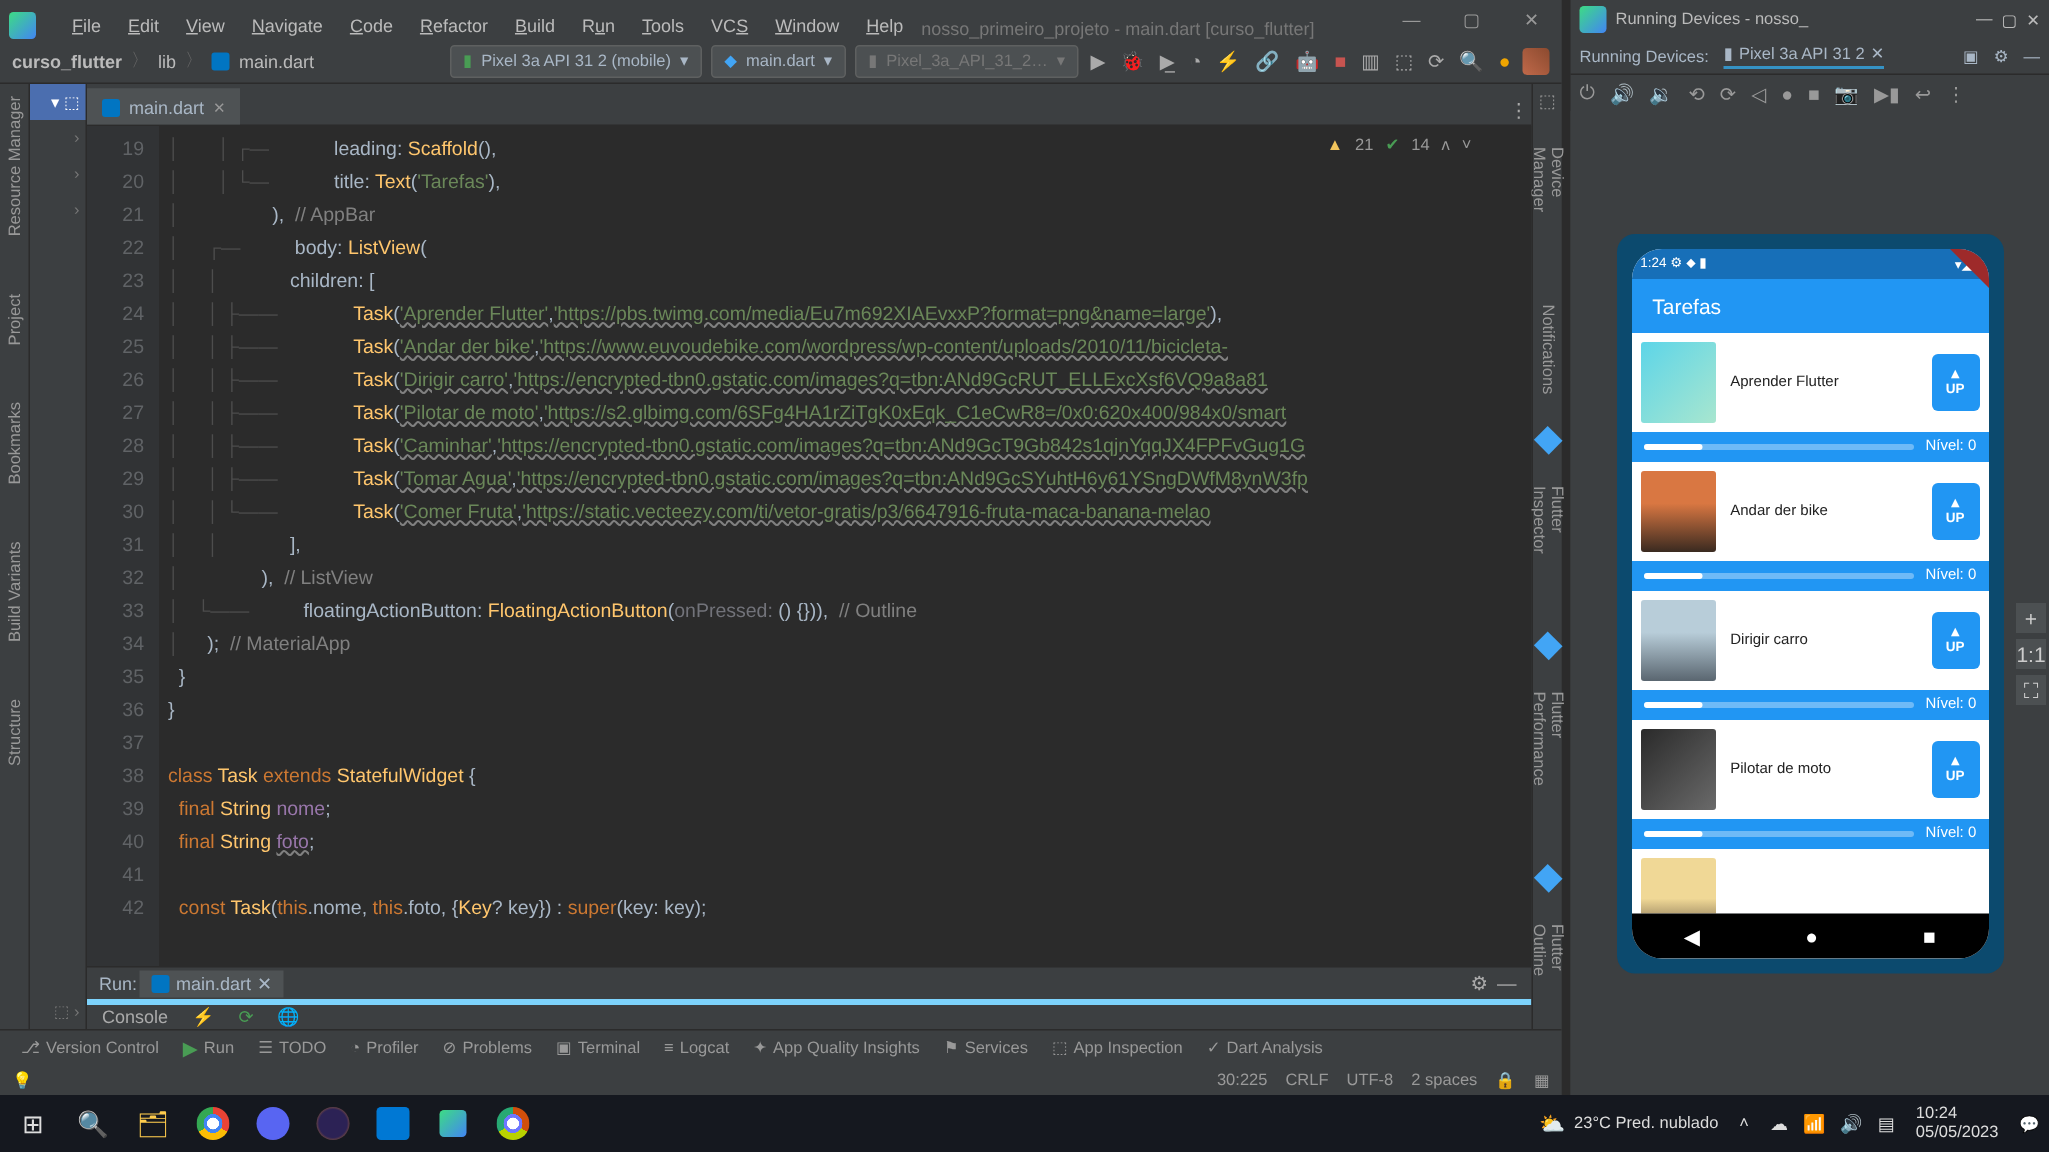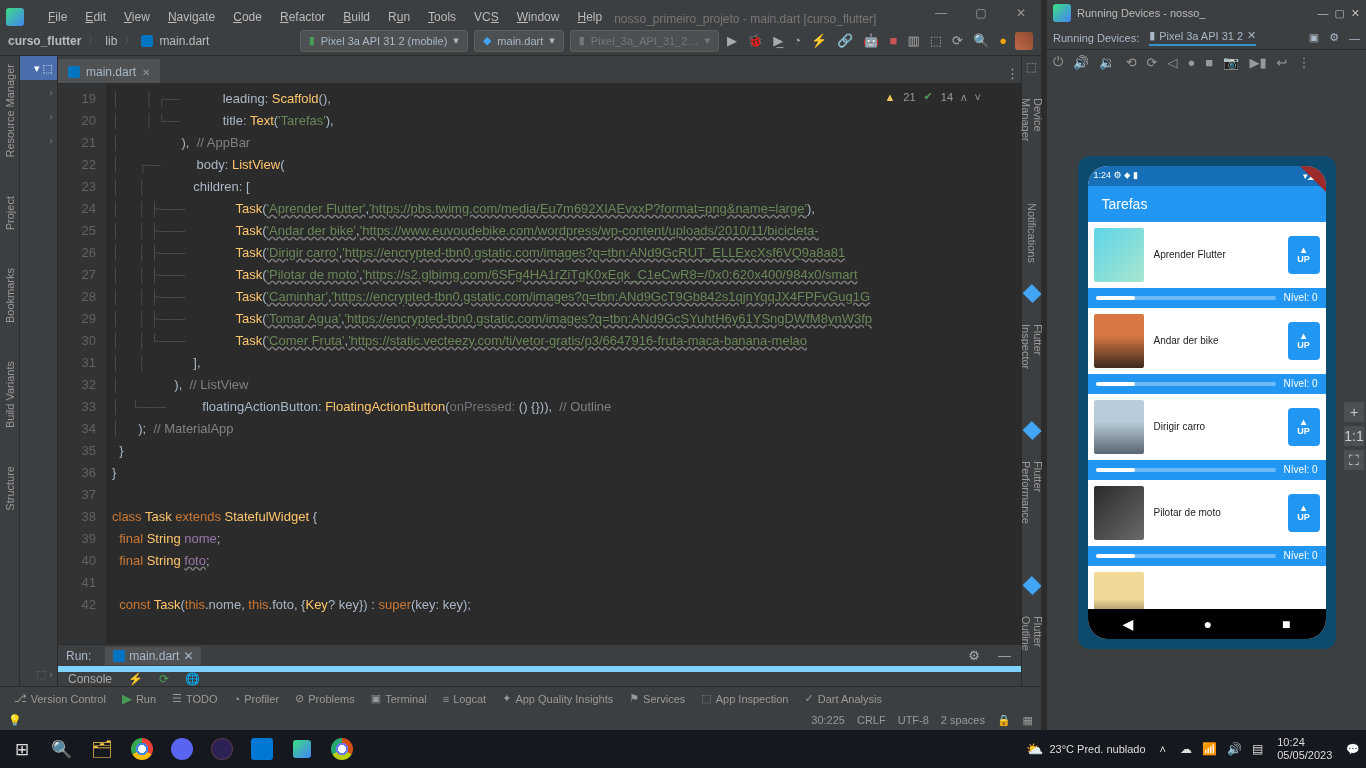--- a/index.html
+++ b/index.html
@@ -44,23 +44,23 @@
 .strp{color:#6a8759}
 .cmt{color:#808080}
 .prm{color:#72737a}
 .guide{color:#4d4d4d}
 .warn-badge{position:absolute;top:6px;right:40px;display:flex;gap:8px;font-size:11px;color:#999;align-items:center}
 .wtri{color:#f2c55c}
 .wchk{color:#499c54}
 .rsidebar{width:20px;background:#3c3f41;border-left:1px solid #2b2b2b;display:flex;flex-direction:column;align-items:center;padding-top:4px;gap:20px}
 .rlogo{width:14px;height:14px;background:#42a5f5;transform:rotate(45deg)}
 .run-panel{height:42px;background:#3c3f41;border-top:1px solid #2b2b2b;display:flex;flex-direction:column}
-.run-head{height:22px;display:flex;align-items:center;padding:0 8px;gap:14px}
+.run-head{height:22px;display:flex;align-items:center;padding:0 8px;gap:2px}
 .run-tab{background:#4e5254;padding:2px 8px;display:flex;align-items:center;gap:4px}
-.console-row{height:20px;display:flex;align-items:center;padding:0 10px;gap:16px;color:#aaa;border-top:6px solid #7dd3fc}
+.console-row{height:20px;display:flex;align-items:center;padding:0 10px;gap:16px;color:#aaa;border-top:4px solid #7dd3fc}
 .bolt{color:#f2c55c}
 .reload{color:#499c54}
 .status-strip{height:24px;background:#3c3f41;border-top:1px solid #2b2b2b;display:flex;align-items:center;padding:0 8px;gap:4px;font-size:11px;color:#999}
 .status-btn{display:flex;align-items:center;gap:4px;padding:2px 6px;cursor:pointer}
 .hint-bar{height:20px;background:#3c3f41;display:flex;align-items:center;padding:0 8px;font-size:11px;color:#999;gap:12px}
 .hint-bar .bulb{color:#f2c55c}
 
 
 .dev-win{position:absolute;left:1047px;top:0;width:319px;height:730px;background:#3c3f41;display:flex;flex-direction:column}
 .dev-title{height:26px;display:flex;align-items:center;padding:0 6px;gap:6px;color:#bbb;font-size:11px}

